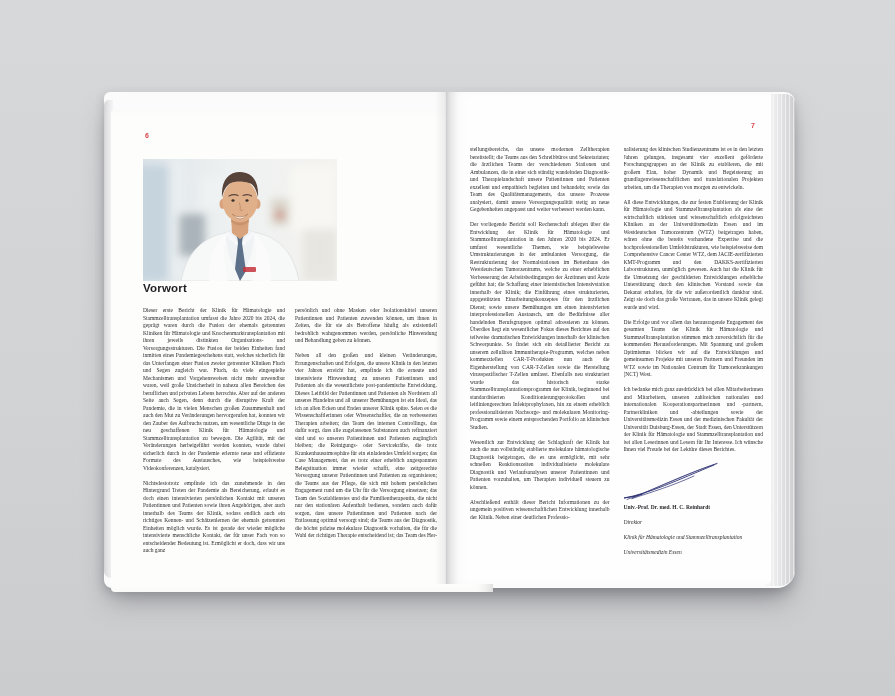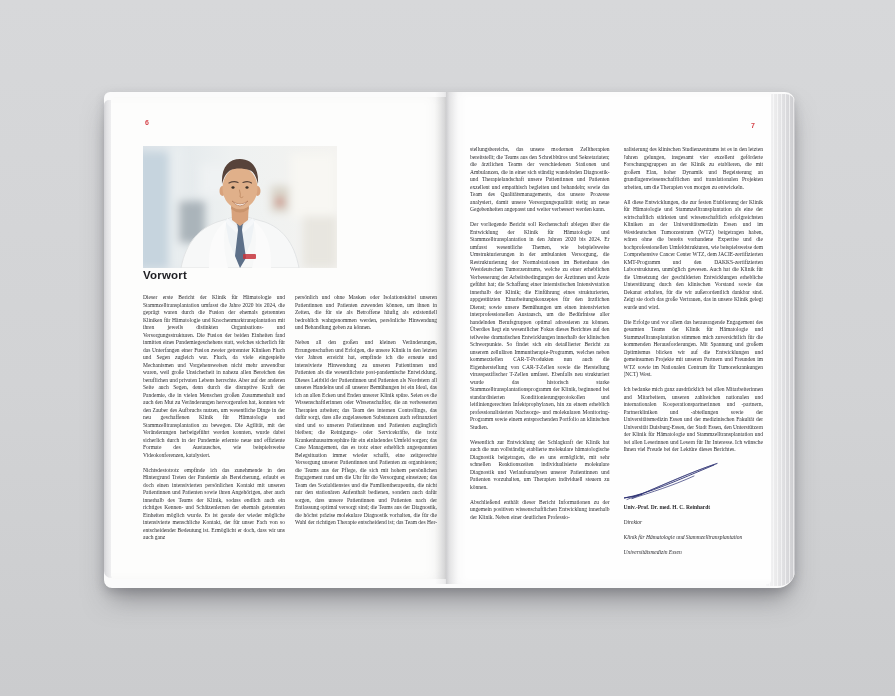--- a/index.html
+++ b/index.html
@@ -23,23 +23,24 @@
     position:absolute;right:0;top:2px;width:30px;height:492px;
     background:linear-gradient(to right,#f8f8f9 0%,#ededee 30%,#e0e0e2 60%,#d2d2d5 88%,#c8c8cb 100%);
     border-radius:0 9px 16px 0;
   }
   .stack-right::after{
     content:"";position:absolute;inset:0;border-radius:0 9px 16px 0;
     background:repeating-linear-gradient(to right,rgba(255,255,255,.55) 0 1px,rgba(0,0,0,0) 1px 4px);
   }
   .page{position:absolute;overflow:hidden;}
   .page-left{
-    left:7px;top:5px;width:335px;height:482px;background:#fdfdfc;
+    left:7px;top:18px;width:335px;height:482px;background:#fdfdfc;
     border-radius:3px 0 0 4px;
     box-shadow:inset -14px 0 18px -14px rgba(90,90,95,.35);
+    padding-left:47px;
   }
   .page-right{
     left:342px;top:0;width:325px;height:492px;background:#fefefe;
     border-radius:0 3px 4px 0;
     box-shadow:inset 14px 0 18px -14px rgba(90,90,95,.30);
   }
   .fold{
     position:absolute;left:331px;top:0;width:23px;height:492px;pointer-events:none;
     background:linear-gradient(to right,rgba(110,110,118,0) 0%,rgba(110,110,118,.10) 40%,rgba(110,110,118,.18) 50%,rgba(110,110,118,.08) 62%,rgba(110,110,118,0) 100%);
   }

